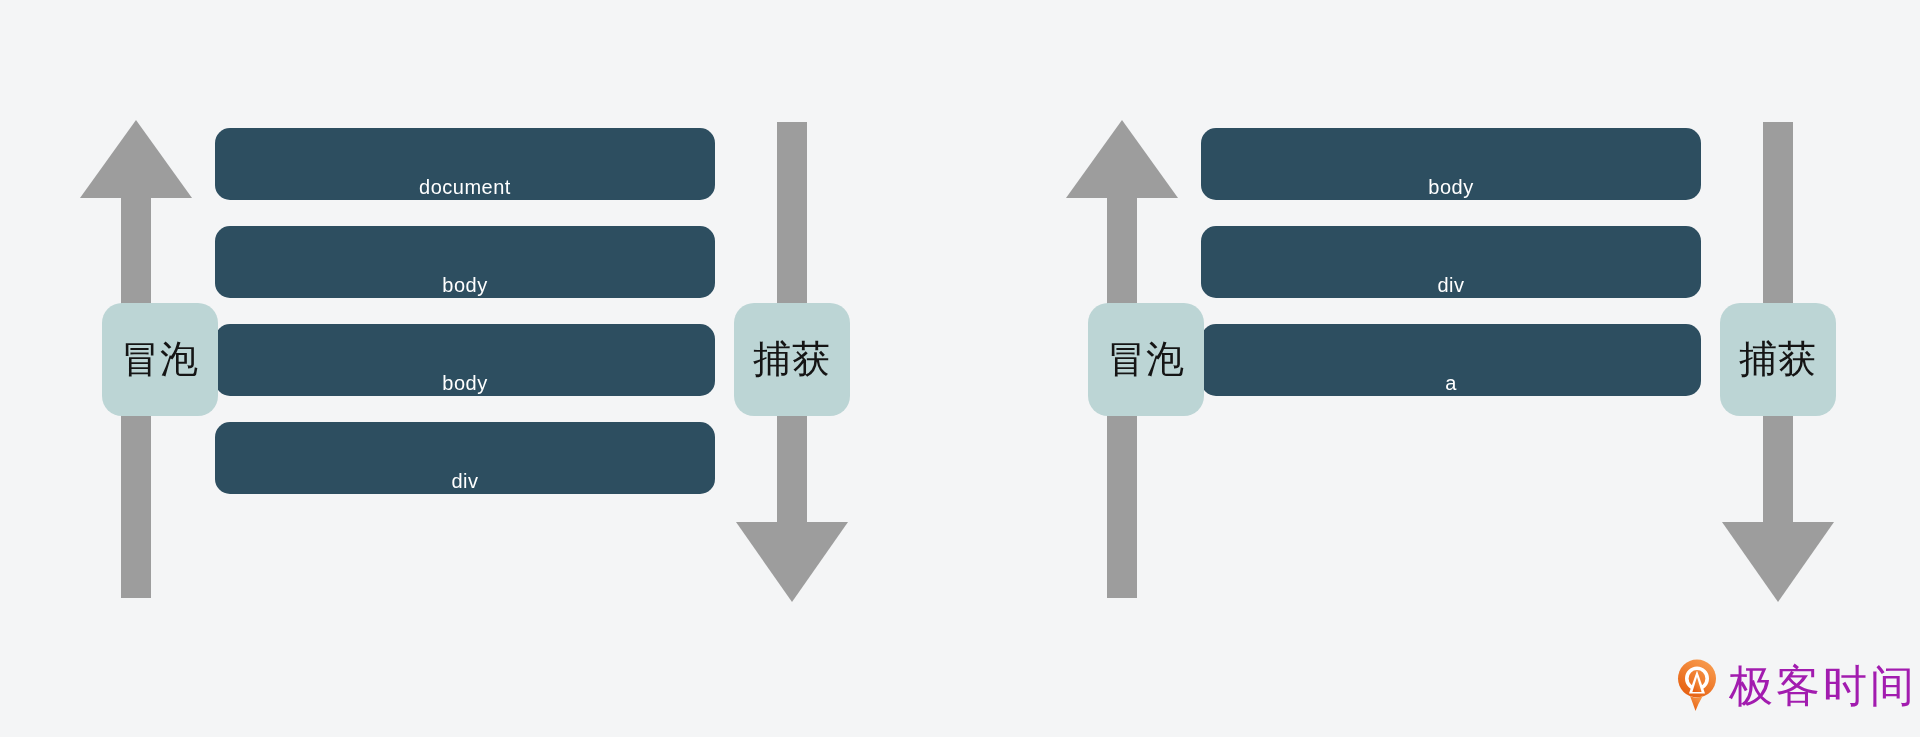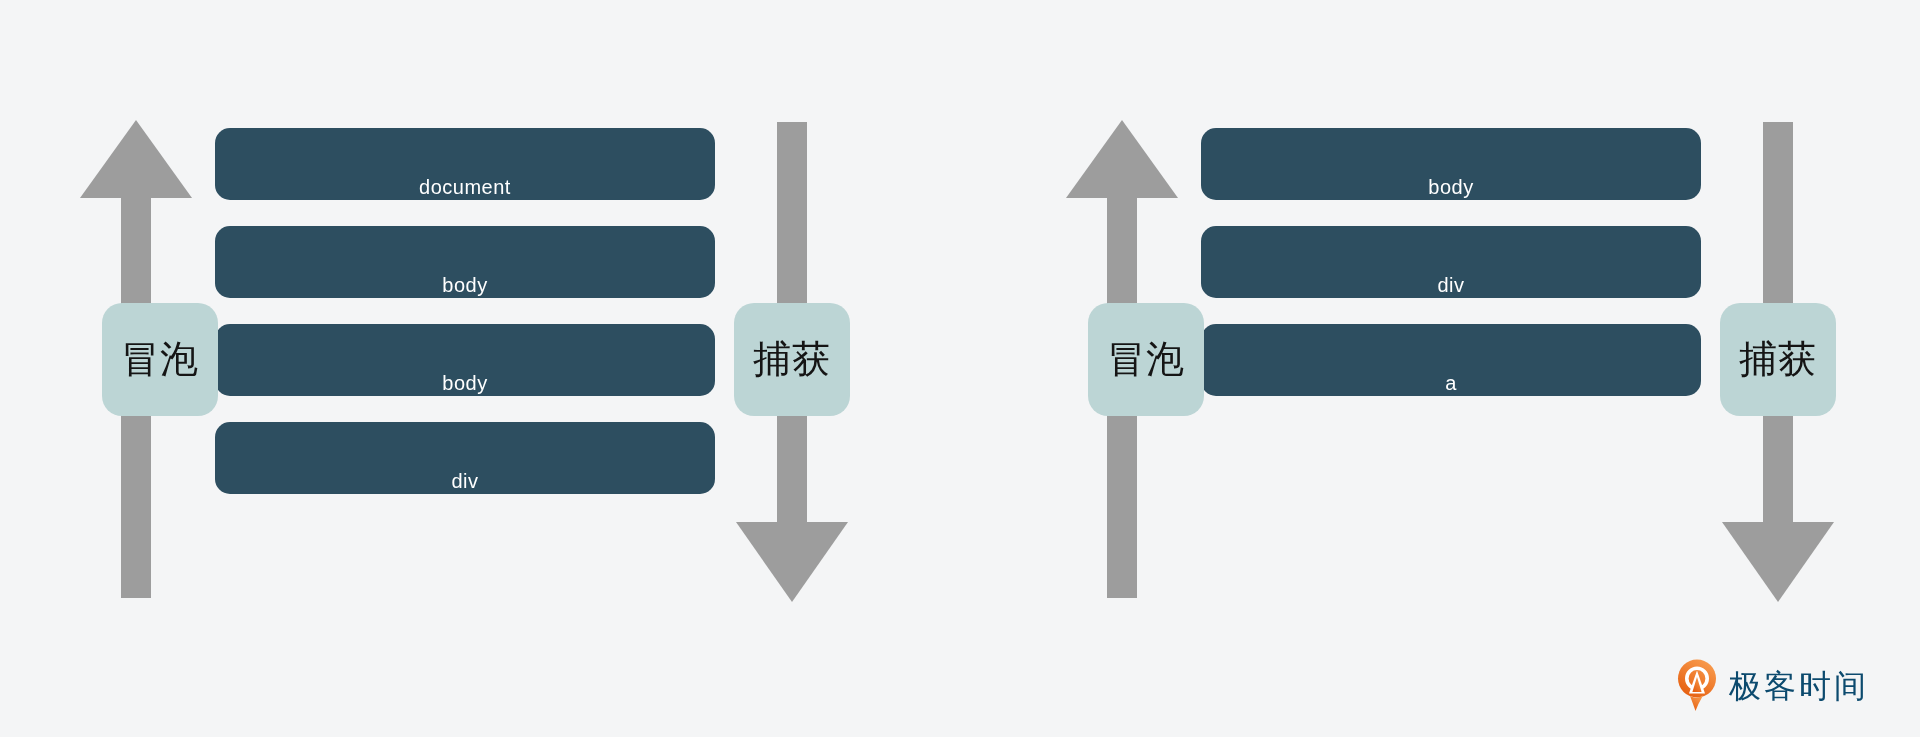--- a/index.html
+++ b/index.html
@@ -75,22 +75,22 @@
     position: absolute;
     left: 1677px;
     top: 658px;
     height: 56px;
     display: flex;
     align-items: center;
   }
   .logo svg { display: block; }
   .logo-text {
     margin-left: 12px;
-    color: #0c4a6e;
-    font-size: 32px;
+    color: #a21caf;
+    font-size: 44px;
     font-weight: 500;
     letter-spacing: 3px;
     line-height: 1;
   }
 </style>
 </head>
 <body>
 
 <div class="canvas">
 

